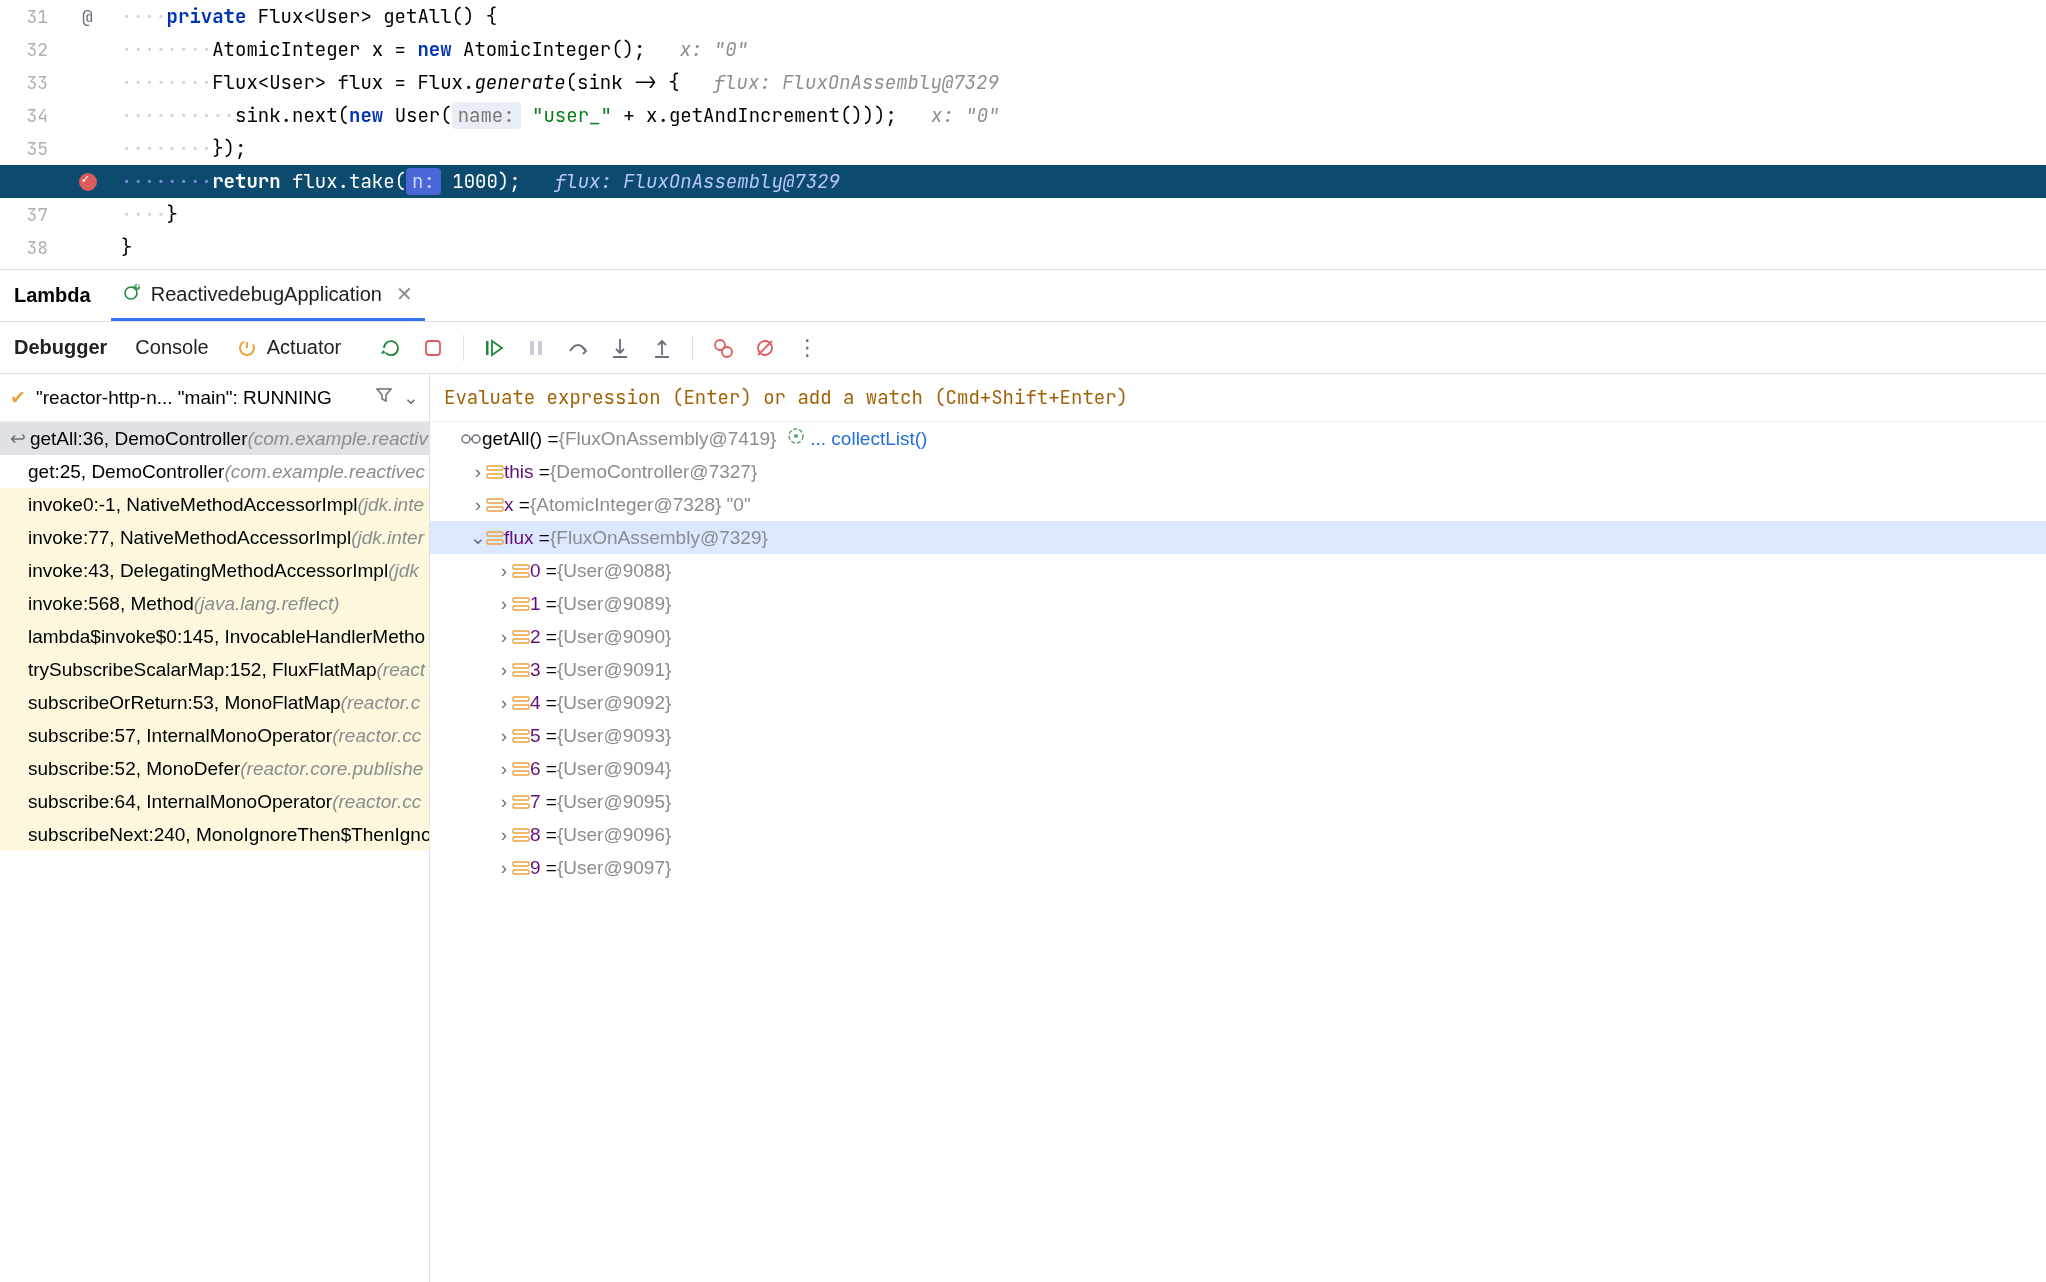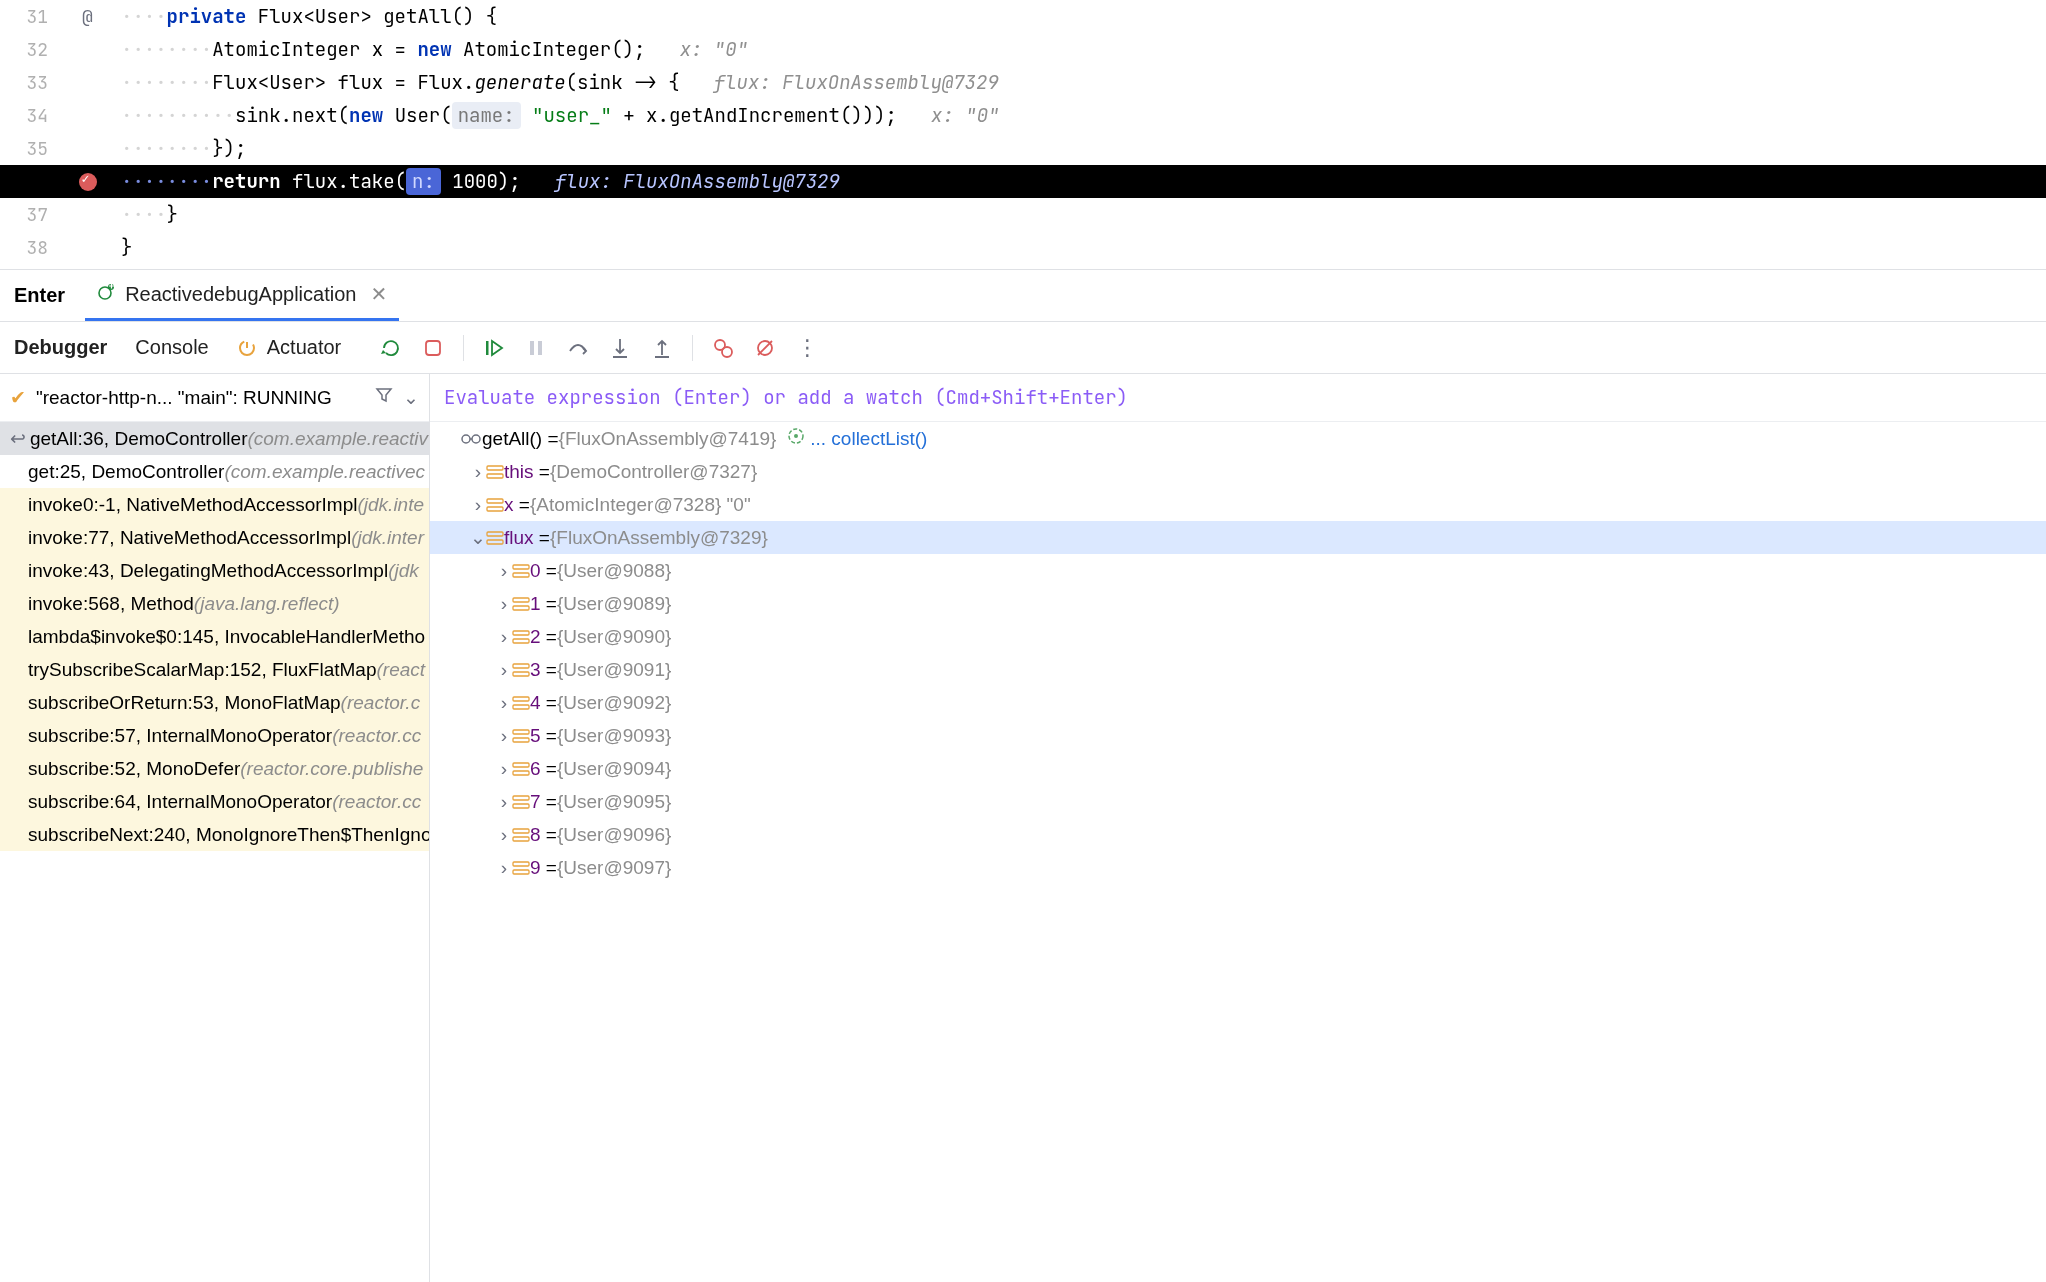--- a/index.html
+++ b/index.html
@@ -7,21 +7,21 @@
   .editor { display: flex; flex-direction: column; height: 270px; border-bottom: 1px solid #dfe1e5; }
   .line { display: flex; align-items: center; height: 33px; }
   .gutter { width: 60px; text-align: right; color: #b0b0b0; padding-right: 12px; font-size: 18px; }
   .gutter-icon { width: 55px; display: flex; justify-content: center; align-items: center; }
   .code { white-space: pre; font-size: 19px; padding-left: 6px; flex: 1; }
   .kw { color: #0033b3; font-weight: bold; }
   .str { color: #067d17; }
   .ital { font-style: italic; color: #000; }
   .hint { color: #8f8f8f; font-style: italic; font-family: inherit; }
   .hintlabel { background: #e9edf5; color: #787878; border-radius: 4px; padding: 1px 6px; font-style: normal; }
-  .highlight-line { background: #000000; color: #fff; }
+  .highlight-line { background: #0c4a6e; color: #fff; }
   .highlight-line .hint { color: #b8c5ff; }
   .highlight-line .hintlabel { background: #4a66d7; color: #d0d8ff; }
   .gutter-breakpoint { width:18px; height:18px; border-radius:50%; background:#db5c5c; position:relative; }
   .gutter-breakpoint::after { content:"✓"; position:absolute; top:-3px; left:3px; color:#fff; font-size:13px; }
   .intention { color:#6c707e; font-size:18px; }
 
   .debug-panel { display:flex; flex-direction:column; height:calc(1282px - 270px); }
   .debug-titlebar { display:flex; align-items:center; height:52px; border-bottom:1px solid #dfe1e5; padding-left:14px; gap:20px; font-family: -apple-system, "Segoe UI", sans-serif; }
   .debug-title { font-weight:600; font-size:20px; }
   .debug-tab { display:flex; align-items:center; gap:8px; padding:0 12px; height:100%; border-bottom:3px solid transparent; font-size:20px; color:#222; }
@@ -36,21 +36,21 @@
   .debug-body { display:flex; flex:1; min-height:0; }
   .frames { width:430px; border-right:1px solid #dfe1e5; display:flex; flex-direction:column; font-family:-apple-system,sans-serif; }
   .thread-row { display:flex; align-items:center; height:48px; padding:0 10px; border-bottom:1px solid #eceef1; gap:10px; font-size:19px; }
   .frame-list { flex:1; overflow:hidden; }
   .frame { display:flex; align-items:center; height:33px; padding-left:28px; font-size:19px; white-space:nowrap; overflow:hidden; }
   .frame.sel { background:#dfe1e5; }
   .frame .pkg { color:#8c8c8c; font-style:italic; }
   .frames-muted { background:#fdf7de; }
 
   .vars { flex:1; display:flex; flex-direction:column; }
-  .eval-row { height:48px; border-bottom:1px solid #eceef1; display:flex; align-items:center; padding-left:14px; color:#8b5cf6; font-size:19px; font-family:"JetBrains Mono",monospace; }
+  .eval-row { height:48px; border-bottom:1px solid #eceef1; display:flex; align-items:center; padding-left:14px; color:#a16207; font-size:19px; font-family:"JetBrains Mono",monospace; }
   .var-list { flex:1; overflow:hidden; font-family:-apple-system,sans-serif; font-size:19px; }
   .var-row { display:flex; align-items:center; height:33px; padding-left:14px; }
   .var-row.sel { background:#dbe8ff; }
   .chev { width:16px; text-align:center; color:#6c707e; }
   .ind1 { padding-left:40px; }
   .ind2 { padding-left:66px; }
   .vicon { width:18px; height:14px; display:inline-block; }
   .vicon svg { display:block; }
   .objref { color:#8c8c8c; }
   .varname { color:#660e7a; }
@@ -106,21 +106,21 @@
     </div>
     <div class="line">
       <div class="gutter">38</div>
       <div class="gutter-icon"></div>
       <div class="code"><span style="color:#d4d4d4"></span>}</div>
     </div>
   </div>
 
 <div class="debug-panel">
   <div class="debug-titlebar">
-    <span class="debug-title">Enter</span>
+    <span class="debug-title">Lambda</span>
     <div class="debug-tab active">
       <span>
         <svg width="20" height="20" viewBox="0 0 20 20">
             <circle cx="8" cy="11" r="6" fill="none" stroke="#208a3c" stroke-width="1.6"></circle>
             <circle cx="14" cy="5" r="3" fill="#208a3c"></circle>
             <path d="M12 4 l5 0 M14.5 1.5 l0 5" stroke="#fff" stroke-width="1.2"></path>
           </svg>
       </span>
       <span>ReactivedebugApplication</span>
       <span style="color:#8c8c8c;margin-left:6px">✕</span>

